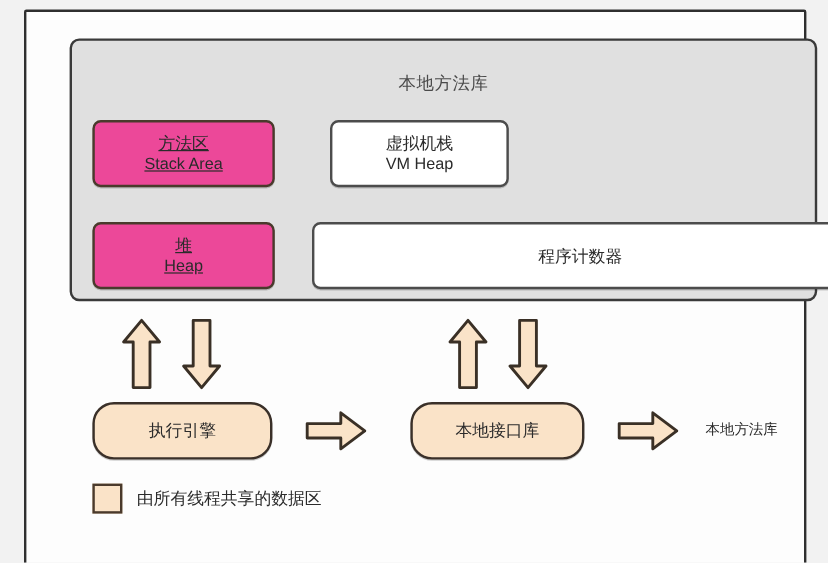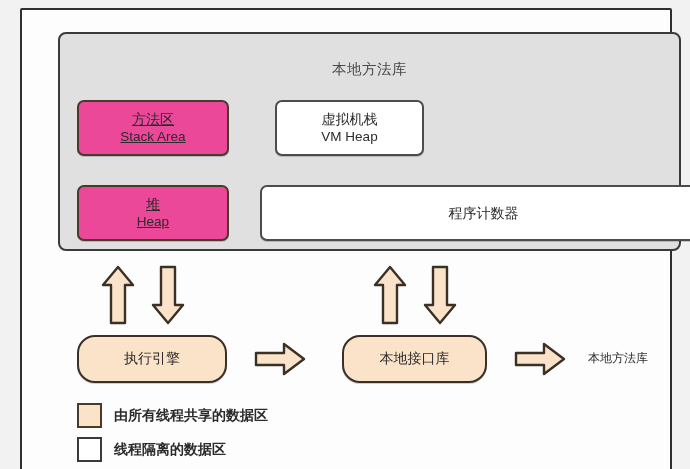--- a/index.html
+++ b/index.html
@@ -125,21 +125,20 @@
     color: #2b2b2b;
     white-space: nowrap;
   }
 
   
   #legend { position: absolute; left: 55px; top: 393px; }
   .legend-row {
     display: flex;
     align-items: center;
     margin-bottom: 9px;
-    font-weight: bold;
   }
   .swatch {
     width: 25px;
     height: 25px;
     box-sizing: border-box;
     border: 2.2px solid #3a3a3a;
     margin-right: 12px;
     flex: 0 0 auto;
   }
   .swatch.shared-sw  { background: #fae3c8; border-color: #4a3a2c; }
@@ -213,20 +212,16 @@
       </svg>
     </div>
 
     <div id="label-native-lib">本地方法库</div>
 
     <div id="legend">
       <div class="legend-row">
         <span class="swatch shared-sw"></span>
         <span class="legend-label">由所有线程共享的数据区</span>
       </div>
-      <div class="legend-row">
-        <span class="swatch isolated-sw"></span>
-        <span class="legend-label">线程隔离的数据区</span>
-      </div>
     </div>
 
   </div>
 </div>
 
 </body></html>

